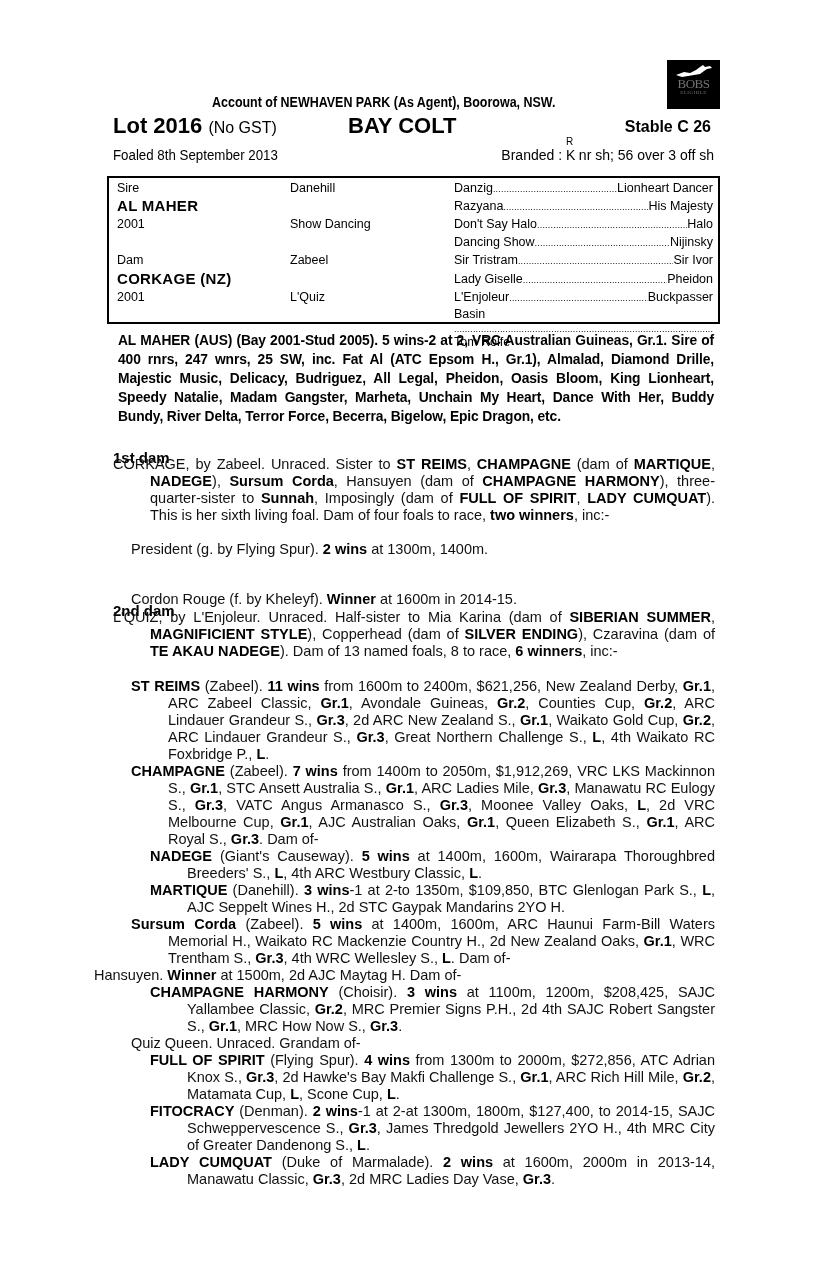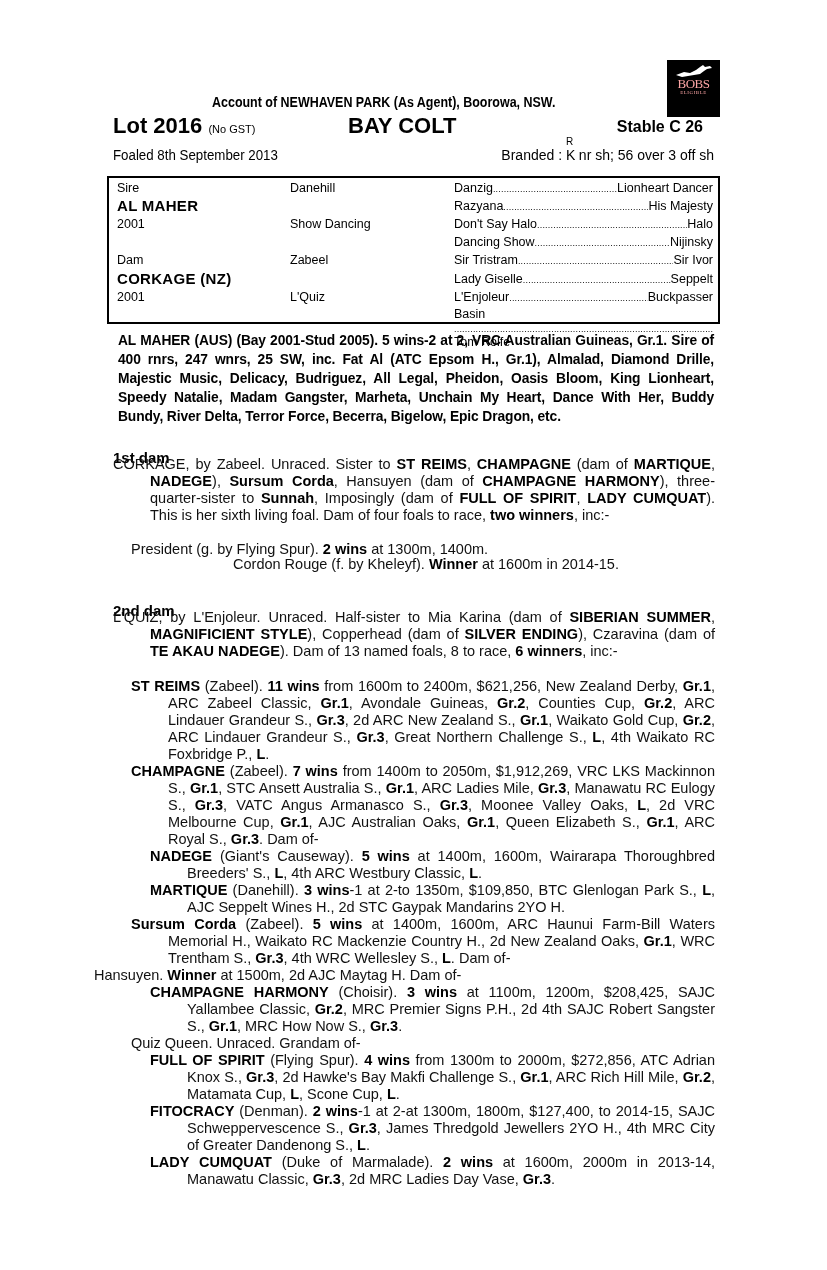--- a/index.html
+++ b/index.html
@@ -1,30 +1,30 @@
 <!DOCTYPE html>
 <html><head>
   <meta charset="utf-8">
   <style>
     html, body { margin: 0; padding: 0; background: #ffffff; }
     body { width: 827px; height: 1270px; position: relative; overflow: hidden; color: #000; font-family: "Liberation Sans", sans-serif; }
     .page { position: absolute; left: 0; top: 0; width: 827px; height: 1270px; }
 
-    .logo { position: absolute; left: 667px; top: 60px; width: 53px; height: 57px; background: #000; color: #fca5a5; text-align: center; }
+    .logo { position: absolute; left: 667px; top: 60px; width: 53px; height: 49px; background: #000; color: #737373; text-align: center; }
     .logo svg { display: block; margin: 4px auto 0; }
     .logo .logo-word { font-family: "Liberation Serif", serif; font-size: 13px; line-height: 12px; letter-spacing: -0.5px; }
     .logo .logo-sub { font-family: "Liberation Serif", serif; font-size: 5px; letter-spacing: 0.5px; line-height: 6px; }
 
     .account { position: absolute; left: 212px; top: 94px; font-size: 14.5px; font-weight: bold; transform: scaleX(0.86); transform-origin: left top; white-space: nowrap; }
 
     .lot-row { position: absolute; left: 113px; top: 113px; width: 602px; height: 28px; }
     .lot { position: absolute; left: 0; top: 0; font-size: 22px; font-weight: 900; white-space: nowrap; }
-    .lot .nogst { font-size: 11px; font-weight: normal; }
+    .lot .nogst { font-size: 16px; font-weight: normal; }
     .colt { position: absolute; left: 235px; top: 0; font-size: 22px; font-weight: 900; }
-    .stable { position: absolute; right: 12px; top: 5px; font-size: 16px; font-weight: 900; }
+    .stable { position: absolute; right: 4px; top: 5px; font-size: 16px; font-weight: 900; }
 
     .foaled { position: absolute; left: 113px; top: 147px; font-size: 14px; transform: scaleX(0.95); transform-origin: left top; white-space: nowrap; }
     .branded { position: absolute; right: 113px; top: 147px; font-size: 14px; white-space: nowrap; }
     .brand-mark { display: inline-block; position: relative; width: 9px; }
     .brand-mark .r { position: absolute; left: 0; top: -11px; font-size: 10px; }
 
     .pedigree { position: absolute; left: 107px; top: 176px; width: 613px; height: 148px; border: 2px solid #000; box-sizing: border-box; }
     .ped-cell { position: absolute; font-size: 12.5px; white-space: nowrap; }
     .ped-big { font-weight: 900; font-size: 15px; letter-spacing: 0.3px; }
     .ped-g3 { position: absolute; left: 345px; width: 259px; font-size: 12.5px; display: flex; white-space: nowrap; }
@@ -102,41 +102,41 @@
         <span>Nijinsky</span>
       </div>
     <div class="ped-g3" style="top:75px;">
         <span>Sir Tristram</span>
         <span class="dots"></span>
         <span>Sir Ivor</span>
       </div>
     <div class="ped-g3" style="top:94px;">
         <span>Lady Giselle</span>
         <span class="dots"></span>
-        <span>Seppelt</span>
+        <span>Pheidon</span>
       </div>
     <div class="ped-g3" style="top:112px;">
         <span>L'Enjoleur</span>
         <span class="dots"></span>
         <span>Buckpasser</span>
       </div>
     <div class="ped-g3" style="top:129px;flex-direction:column;">
         <span>Basin</span>
         <span class="dots"></span>
         <span>Tom Rolfe</span>
       </div>
   </div>
 
   <div class="sire-summary">AL MAHER (AUS) (Bay 2001-Stud 2005). 5 wins-2 at 2, VRC Australian Guineas, Gr.1. Sire of 400 rnrs, 247 wnrs, 25 SW, inc. Fat Al (ATC Epsom H., Gr.1), Almalad, Diamond Drille, Majestic Music, Delicacy, Budriguez, All Legal, Pheidon, Oasis Bloom, King Lionheart, Speedy Natalie, Madam Gangster, Marheta, Unchain My Heart, Dance With Her, Buddy Bundy, River Delta, Terror Force, Becerra, Bigelow, Epic Dragon, etc.</div>
 
   <div class="sec-title" style="top:439px;">1st dam</div>
   <div class="para hang" id="fd-intro" style="left:150px;top:456px;width:565px;">CORKAGE, by Zabeel. Unraced. Sister to <b>ST REIMS</b>, <b>CHAMPAGNE</b> (dam of <b>MARTIQUE</b>, <b>NADEGE</b>), <b>Sursum Corda</b>, Hansuyen (dam of <b>CHAMPAGNE HARMONY</b>), three-quarter-sister to <b>Sunnah</b>, Imposingly (dam of <b>FULL OF SPIRIT</b>, <b>LADY CUMQUAT</b>). This is her sixth living foal. Dam of four foals to race, <b>two winners</b>, inc:-</div>
   <div id="fd-foals">
       <div class="para" style="left: 131px; top: 541px; width: 590px; text-align: left;">President (g. by Flying Spur). <b>2 wins</b> at 1300m, 1400m.</div>
-      <div class="para" style="left: 131px; top: 556px; width: 590px; text-align: center;">Cordon Rouge (f. by Kheleyf). <b>Winner</b> at 1600m in 2014-15.</div>
+      <div class="para" style="left: 131px; top: 591px; width: 590px; text-align: left;">Cordon Rouge (f. by Kheleyf). <b>Winner</b> at 1600m in 2014-15.</div>
     </div>
 
   <div class="sec-title" style="top:592px;">2nd dam</div>
   <div class="para hang" id="sd-intro" style="left:150px;top:609px;width:565px;">L'QUIZ, by L'Enjoleur. Unraced. Half-sister to Mia Karina (dam of <b>SIBERIAN SUMMER</b>, <b>MAGNIFICIENT STYLE</b>), Copperhead (dam of <b>SILVER ENDING</b>), Czaravina (dam of <b>TE AKAU NADEGE</b>). Dam of 13 named foals, 8 to race, <b>6 winners</b>, inc:-</div>
   <div id="sd-entries">
       <div class="para" style="left: 168px; text-indent: -37px; top: 678px; width: 547px;"><b>ST REIMS</b> (Zabeel). <b>11 wins</b> from 1600m to 2400m, $621,256, New Zealand Derby, <b>Gr.1</b>, ARC Zabeel Classic, <b>Gr.1</b>, Avondale Guineas, <b>Gr.2</b>, Counties Cup, <b>Gr.2</b>, ARC Lindauer Grandeur S., <b>Gr.3</b>, 2d ARC New Zealand S., <b>Gr.1</b>, Waikato Gold Cup, <b>Gr.2</b>, ARC Lindauer Grandeur S., <b>Gr.3</b>, Great Northern Challenge S., <b>L</b>, 4th Waikato RC Foxbridge P., <b>L</b>.</div>
       <div class="para" style="left: 168px; text-indent: -37px; top: 763px; width: 547px;"><b>CHAMPAGNE</b> (Zabeel). <b>7 wins</b> from 1400m to 2050m, $1,912,269, VRC LKS Mackinnon S., <b>Gr.1</b>, STC Ansett Australia S., <b>Gr.1</b>, ARC Ladies Mile, <b>Gr.3</b>, Manawatu RC Eulogy S., <b>Gr.3</b>, VATC Angus Armanasco S., <b>Gr.3</b>, Moonee Valley Oaks, <b>L</b>, 2d VRC Melbourne Cup, <b>Gr.1</b>, AJC Australian Oaks, <b>Gr.1</b>, Queen Elizabeth S., <b>Gr.1</b>, ARC Royal S., <b>Gr.3</b>. Dam of-</div>
       <div class="para" style="left: 187px; text-indent: -37px; top: 848px; width: 528px;"><b>NADEGE</b> (Giant's Causeway). <b>5 wins</b> at 1400m, 1600m, Wairarapa Thoroughbred Breeders' S., <b>L</b>, 4th ARC Westbury Classic, <b>L</b>.</div>
       <div class="para" style="left: 187px; text-indent: -37px; top: 882px; width: 528px;"><b>MARTIQUE</b> (Danehill). <b>3 wins</b>-1 at 2-to 1350m, $109,850, BTC Glenlogan Park S., <b>L</b>, AJC Seppelt Wines H., 2d STC Gaypak Mandarins 2YO H.</div>
       <div class="para" style="left: 168px; text-indent: -37px; top: 916px; width: 547px;"><b>Sursum Corda</b> (Zabeel). <b>5 wins</b> at 1400m, 1600m, ARC Haunui Farm-Bill Waters Memorial H., Waikato RC Mackenzie Country H., 2d New Zealand Oaks, <b>Gr.1</b>, WRC Trentham S., <b>Gr.3</b>, 4th WRC Wellesley S., <b>L</b>. Dam of-</div>

